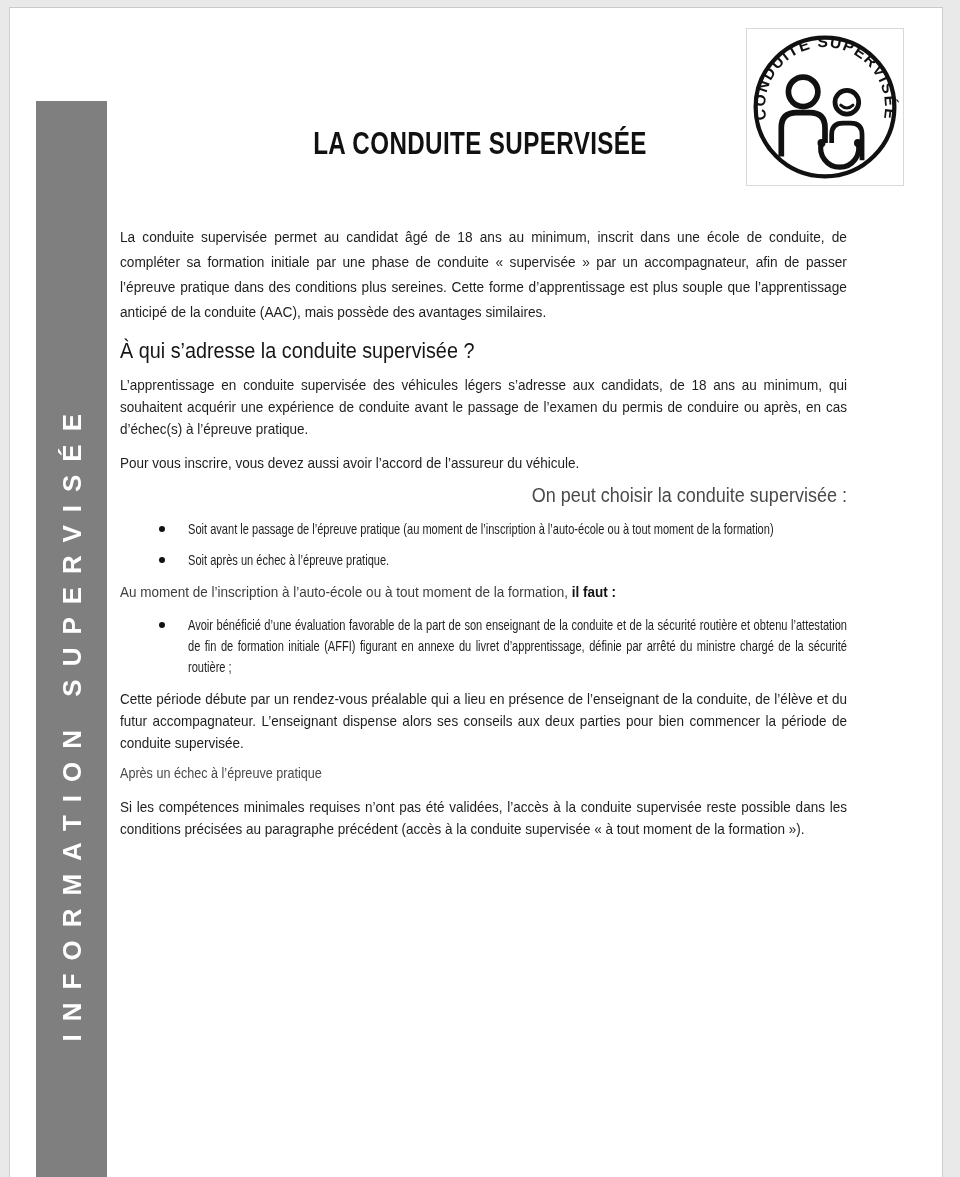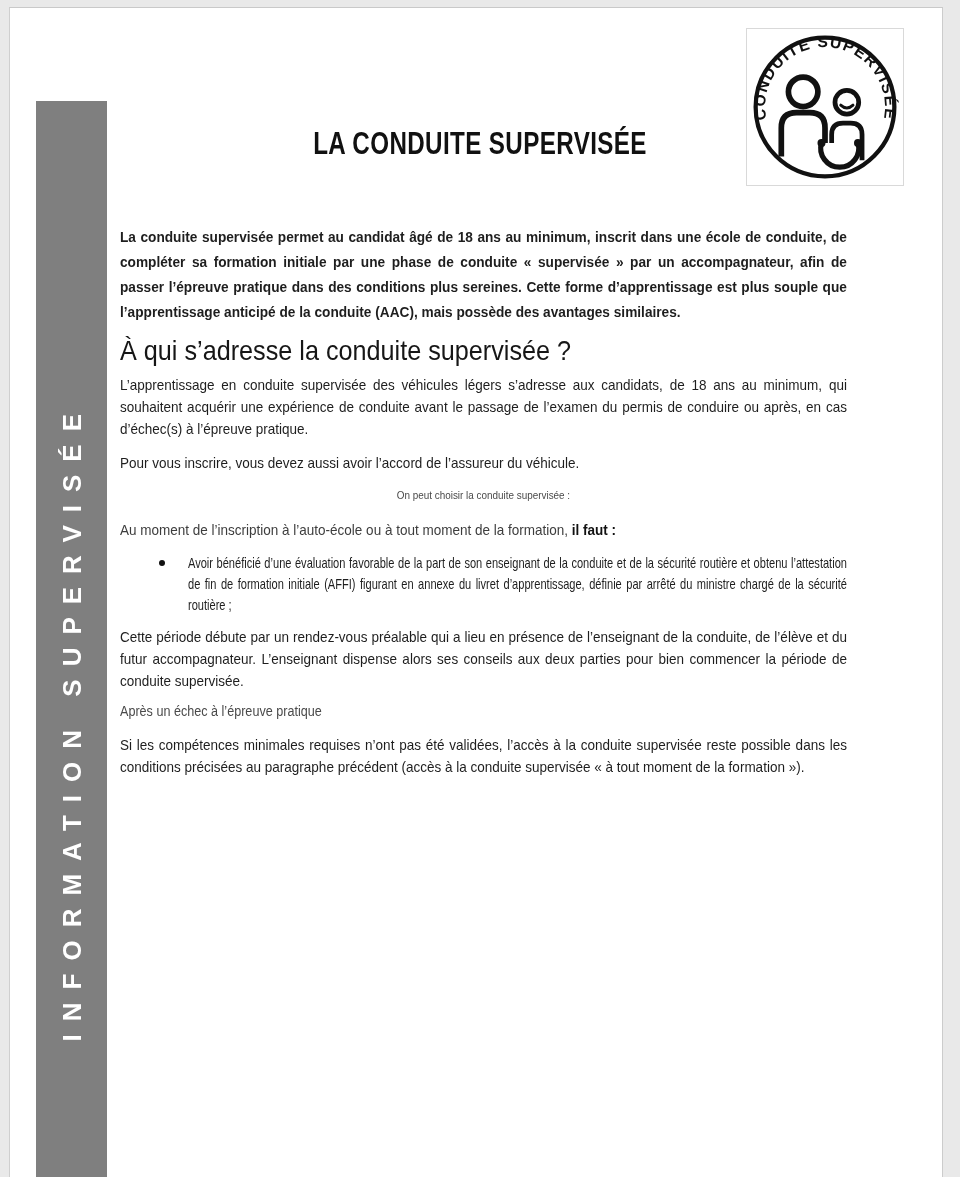--- a/index.html
+++ b/index.html
@@ -46,26 +46,26 @@
   .logo-box svg{ width:152px; height:152px; }
   
   .content{
     position:absolute; left:110px; top:216px; width:727px;
     color:var(--text); font-size:15px; line-height:22px; text-align:justify;
   }
   
   .sq { display:block; width:111.1%; transform:scaleX(0.9);  transform-origin:0 0; }
   .sq2{ display:block; width:128.2%; transform:scaleX(0.78); transform-origin:0 0; }
   .content p{ margin:0 0 12px; }
-  .intro{ font-weight:bold; font-size:15.2px; line-height:25px; margin:0 0 10px; }
+  .intro{ font-weight:normal; font-size:15.2px; line-height:25px; margin:0 0 10px; }
   h2{
     margin:0 0 8px; font-weight:normal; color:#161616;
-    font-size:28px; line-height:30px; text-align:left; white-space:nowrap;
+    font-size:22px; line-height:30px; text-align:left; white-space:nowrap;
   }
-  .sub{ color:var(--sub); font-size:11px; line-height:24px; margin:0 0 11px; text-align:center; white-space:nowrap; }
+  .sub{ color:var(--sub); font-size:20px; line-height:24px; margin:0 0 11px; text-align:right; white-space:nowrap; }
   .sub-small{ color:var(--sub); font-size:14px; line-height:21px; margin:0 0 10px; text-align:left; white-space:nowrap; }
   .lead{ color:#3d3d3d; margin:0 0 36px; text-align:left; white-space:nowrap; }
   .lead-bold{ font-weight:bold; color:var(--ink); }
   ul.blist{ list-style:none; margin:0 0 4px; padding:0; }
   ul.blist li{
     position:relative; padding-left:68px; margin-bottom:10px;
     line-height:21px; font-size:14.2px; text-align:justify;
   }
   .bullet-dot{
     position:absolute; left:39px; top:7px; width:6px; height:6px;
@@ -125,20 +125,30 @@
         </p>
       <p class="p-tight">
           <span class="sq">Pour vous inscrire, vous devez aussi avoir l’accord de l’assureur du véhicule.</span>
         </p>
 
 
       <p class="sub">
           <span class="sq">On peut choisir la conduite supervisée :</span>
         </p>
 
+      <ul class="blist">
+        <li>
+          <span class="bullet-dot"></span>
+          <span class="sq2">Soit avant le passage de l’épreuve pratique (au moment de l’inscription à l’auto-école ou à tout moment de la formation)</span>
+        </li>
+        <li>
+          <span class="bullet-dot"></span>
+          <span class="sq2">Soit après un échec à l’épreuve pratique.</span>
+        </li>
+      </ul>
 
 
       <p class="lead">
         <span class="sq"><span>Au moment de l’inscription à l’auto-école ou à tout moment de la formation, </span><span class="lead-bold">il faut :</span></span>
       </p>
 
       <ul class="blist">
         <li>
           <span class="bullet-dot"></span>
           <span class="sq2">Avoir bénéficié d’une évaluation favorable de la part de son enseignant de la conduite et de la sécurité routière et obtenu l’attestation de fin de formation initiale (AFFI) figurant en annexe du livret d’apprentissage, définie par arrêté du ministre chargé de la sécurité routière ;</span>

